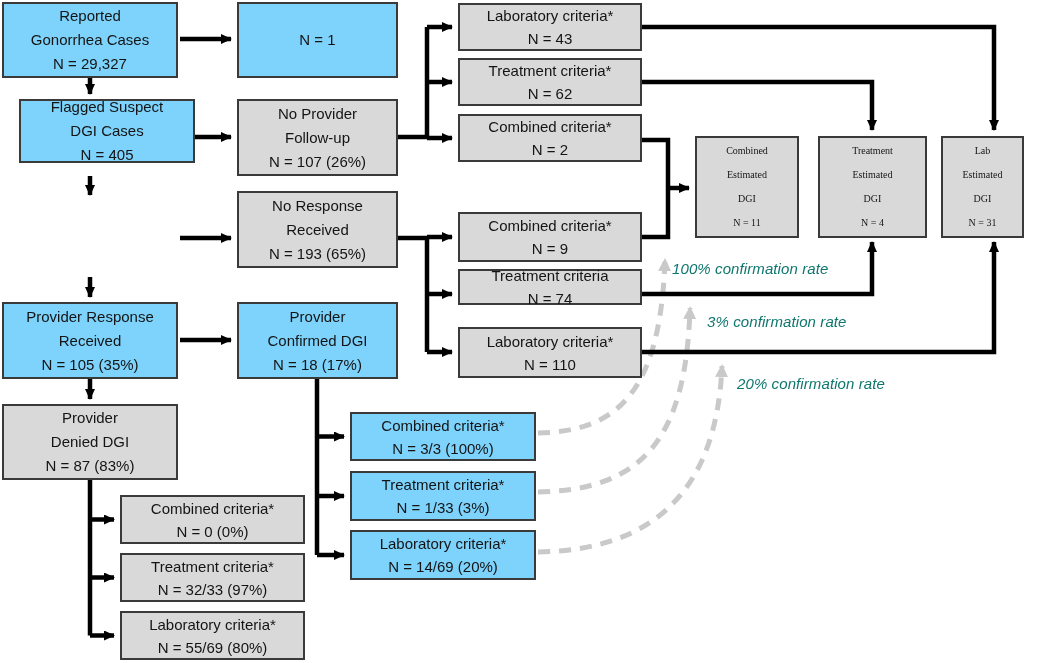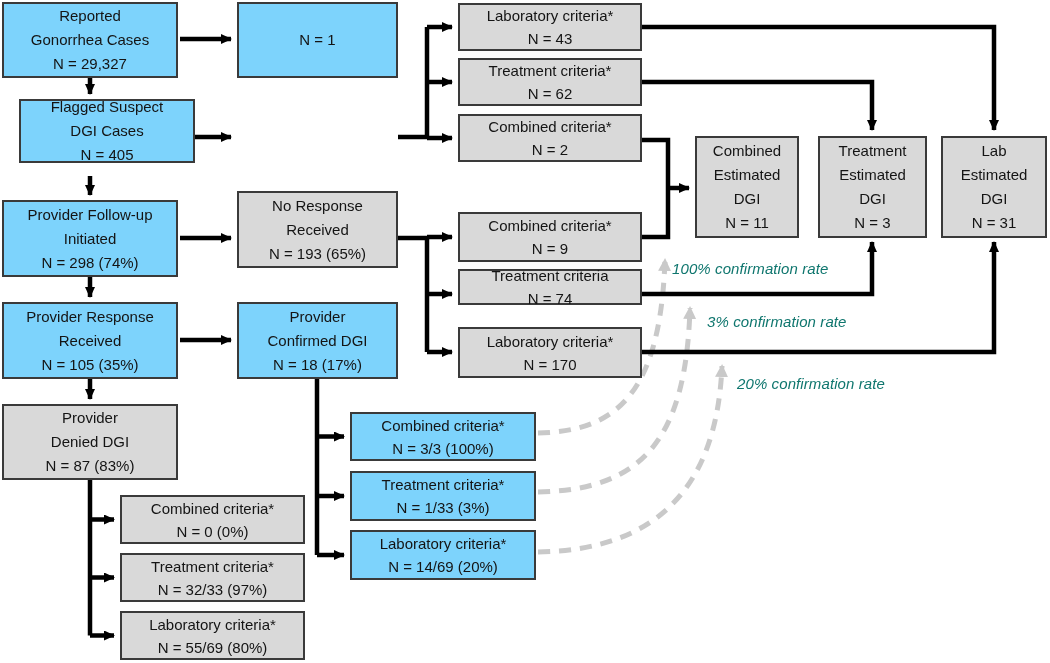--- a/index.html
+++ b/index.html
@@ -9,21 +9,21 @@
   }
   .box{
     position:absolute;box-sizing:border-box;
     border:2px solid #3a3a3a;background:#7dd3fc;
     display:flex;flex-direction:column;justify-content:center;align-items:center;
     text-align:center;font-size:15px;line-height:23px;z-index:2;
   }
   .box.gray{background:#d9d9d9;}
   .box .t{white-space:pre-line;}
   .box.tall{line-height:24px;}
-  .box.est{line-height:24px;font-size:15px;}
+  .box.est{line-height:24px;font-size:10px;font-family:Liberation Serif, serif;}
   svg.wires{position:absolute;left:0;top:0;z-index:1;}
   .rate-label{
     position:absolute;z-index:3;font-size:15px;font-style:italic;font-weight:500;
     color:#0f766e;white-space:nowrap;letter-spacing:0.1px;
   }
 </style>
 </head>
 <body>
 
 <div id="stage">
@@ -93,24 +93,24 @@
     <div class="n">N = 29,327</div>
   </div>
   <div class="box tall" style="left:237px;top:2px;width:161px;height:76px">
     <div class="n">N = 1</div>
   </div>
   <div class="box tall" style="left:19px;top:99px;width:176px;height:64px">
     <div class="t">Flagged Suspect
 DGI Cases</div>
     <div class="n">N = 405</div>
   </div>
-  <div class="box tall" style="left:2px;top:200px;width:176px;height:77px">
-    <div class="t">Provider Follow-up
-Initiated</div>
-    <div class="n">N = 298 (74%)</div>
+  <div class="box gray tall" style="left:237px;top:99px;width:161px;height:77px">
+    <div class="t">No Provider
+Follow-up</div>
+    <div class="n">N = 107 (26%)</div>
   </div>
   <div class="box gray tall" style="left:237px;top:191px;width:161px;height:77px">
     <div class="t">No Response
 Received</div>
     <div class="n">N = 193 (65%)</div>
   </div>
   <div class="box tall" style="left:2px;top:302px;width:176px;height:77px">
     <div class="t">Provider Response
 Received</div>
     <div class="n">N = 105 (35%)</div>
@@ -168,36 +168,36 @@
   <div class="box gray" style="left:458px;top:212px;width:184px;height:50px">
     <div class="t">Combined criteria*</div>
     <div class="n">N = 9</div>
   </div>
   <div class="box gray" style="left:458px;top:269px;width:184px;height:36px">
     <div class="t">Treatment criteria</div>
     <div class="n">N = 74</div>
   </div>
   <div class="box gray" style="left:458px;top:327px;width:184px;height:51px">
     <div class="t">Laboratory criteria*</div>
-    <div class="n">N = 170</div>
+    <div class="n">N = 110</div>
   </div>
 
   <div class="box gray est" style="left:695px;top:136px;width:104px;height:102px">
     <div class="t">Combined
 Estimated
 DGI</div>
     <div class="n">N = 11</div>
   </div>
   <div class="box gray est" style="left:818px;top:136px;width:109px;height:102px">
     <div class="t">Treatment
 Estimated
 DGI</div>
-    <div class="n">N = 3</div>
-  </div>
-  <div class="box gray est" style="left:941px;top:136px;width:106px;height:102px">
+    <div class="n">N = 4</div>
+  </div>
+  <div class="box gray est" style="left:941px;top:136px;width:83px;height:102px">
     <div class="t">Lab
 Estimated
 DGI</div>
     <div class="n">N = 31</div>
   </div>
 
   <div class="rate-label" style="left:672px;top:260px">100% confirmation rate</div>
   <div class="rate-label" style="left:707px;top:313px">3% confirmation rate</div>
   <div class="rate-label" style="left:737px;top:375px">20% confirmation rate</div>
 

